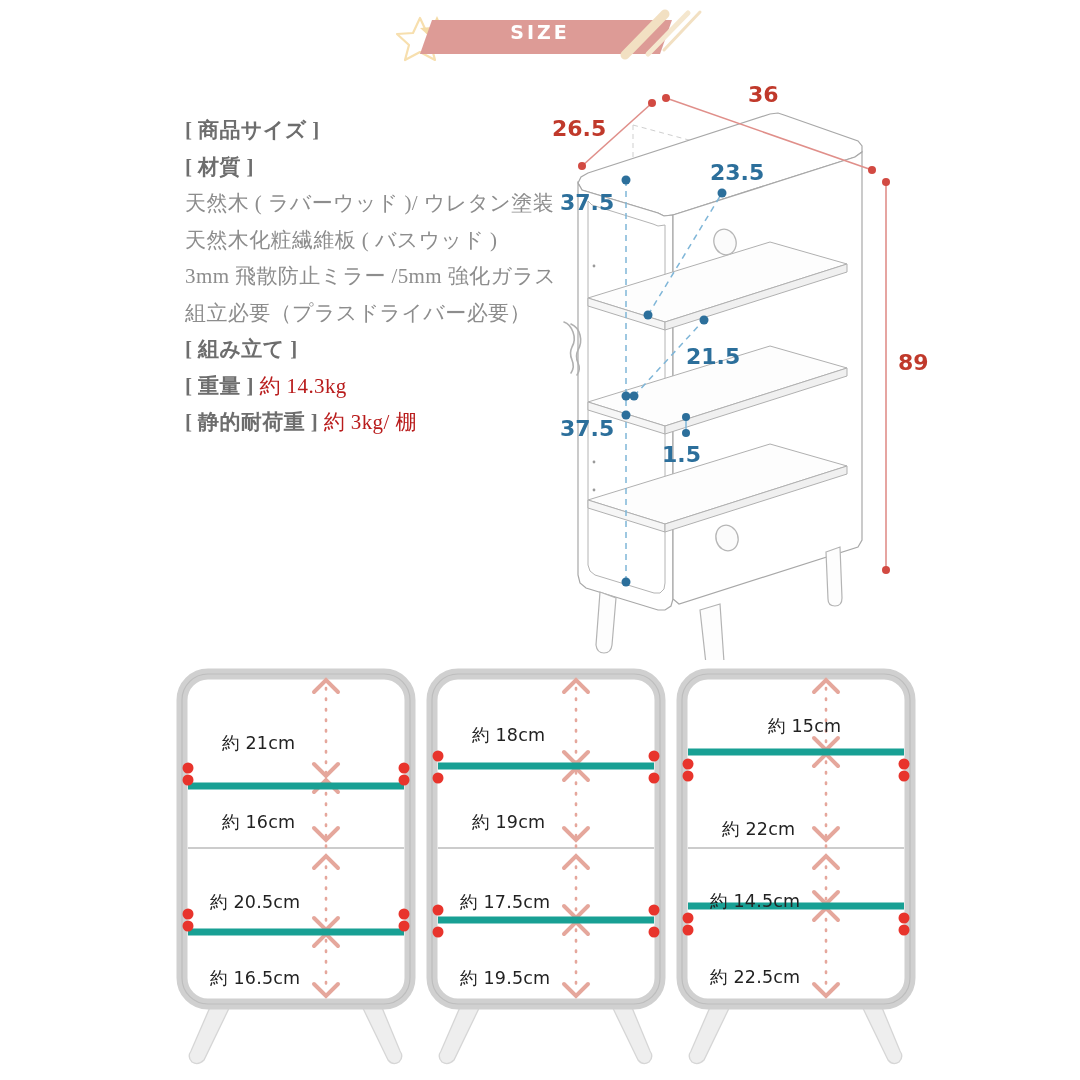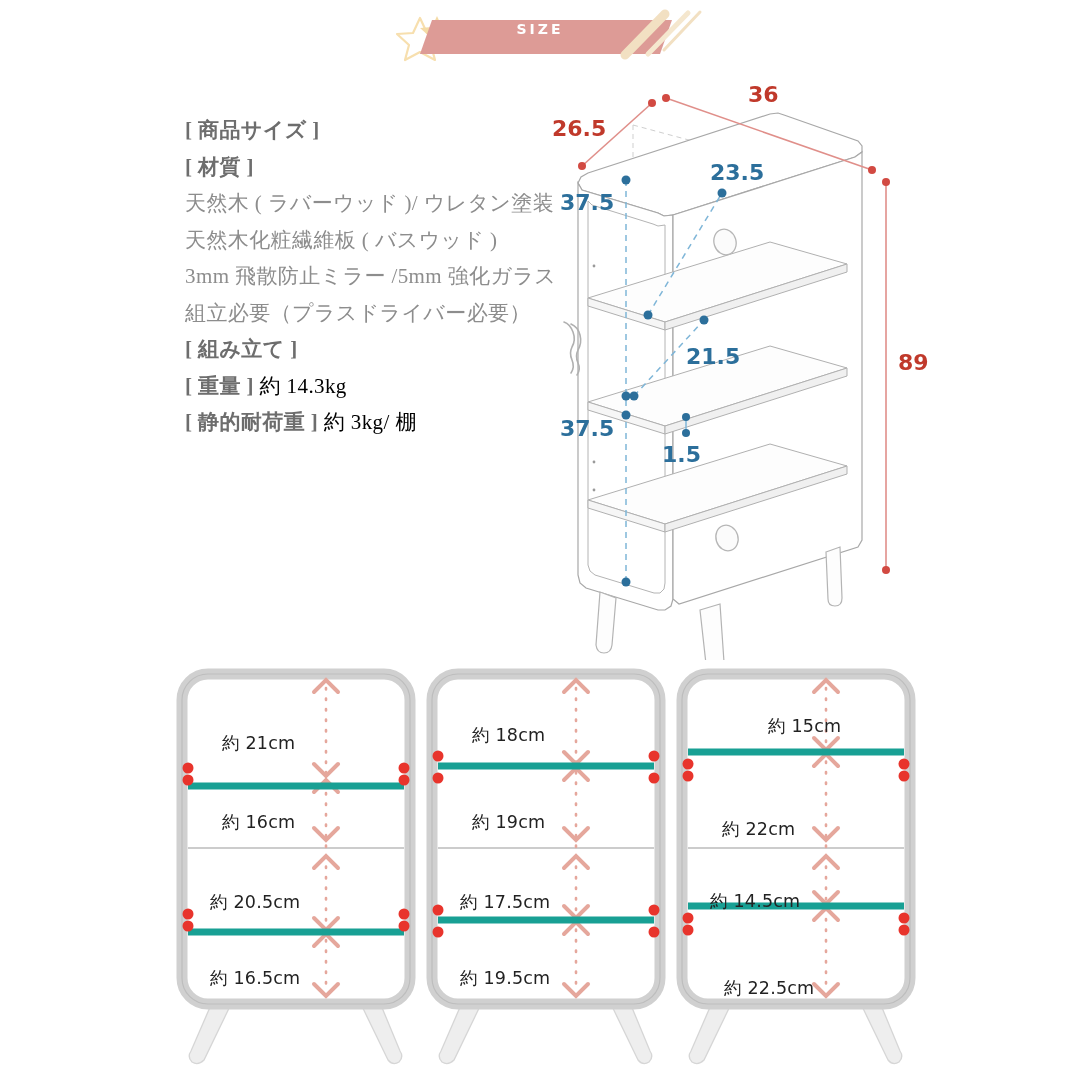--- a/index.html
+++ b/index.html
@@ -21,21 +21,21 @@
     left: 0; top: 0;
     width: 1080px;
     height: 68px;
   }
   #banner-svg { position: absolute; left: 0; top: 0; }
   #banner-title {
     position: absolute;
     left: 0; top: 21px;
     width: 1080px;
     text-align: center;
-    font-size: 14px;
+    font-size: 19px;
     font-weight: bold;
     letter-spacing: 3px;
     color: #ffffff;
     z-index: 5;
   }
 
   
   #spec-block {
     position: absolute;
     left: 185px;
@@ -49,21 +49,21 @@
     white-space: nowrap;
     letter-spacing: 0.4px;
     font-family: Liberation Serif, serif;
   }
   .spec-line.bold {
     color: #6d6d6d;
     font-weight: bold;
   }
   .spec-line.bold .plain {
     font-weight: normal;
-    color: #000000;
+    color: #b91c1c;
     text-align: right;
   }
 
   
   #main-diagram {
     position: absolute;
     left: 540px;
     top: 70px;
     width: 400px;
     height: 590px;
@@ -361,14 +361,14 @@
         <circle cx="228" cy="108" r="5.5"></circle>
       <circle cx="12" cy="250" r="5.5"></circle>
         <circle cx="12" cy="262" r="5.5"></circle>
       <circle cx="228" cy="250" r="5.5"></circle>
         <circle cx="228" cy="262" r="5.5"></circle>
     </g>
   </svg>
   <div class="panel-label" style="left:44px; top:46px;margin-left:48px;">約 15cm</div>
   <div class="panel-label" style="left:46px; top:149px;">約 22cm</div>
   <div class="panel-label" style="left:34px; top:213px;margin-top:8px;">約 14.5cm</div>
-  <div class="panel-label" style="left:34px; top:308px;margin-left:14px;">約 22.5cm</div>
+  <div class="panel-label" style="left:34px; top:297px;">約 22.5cm</div>
 </div>
 
 </body></html>

